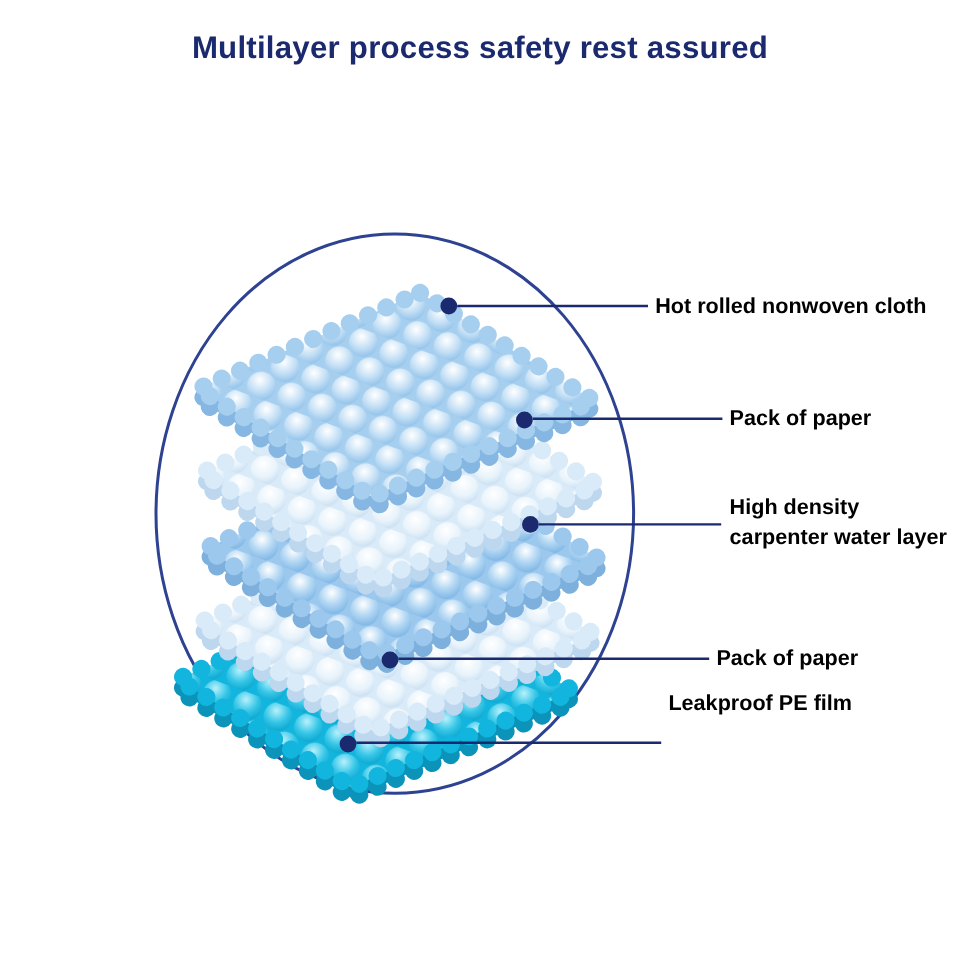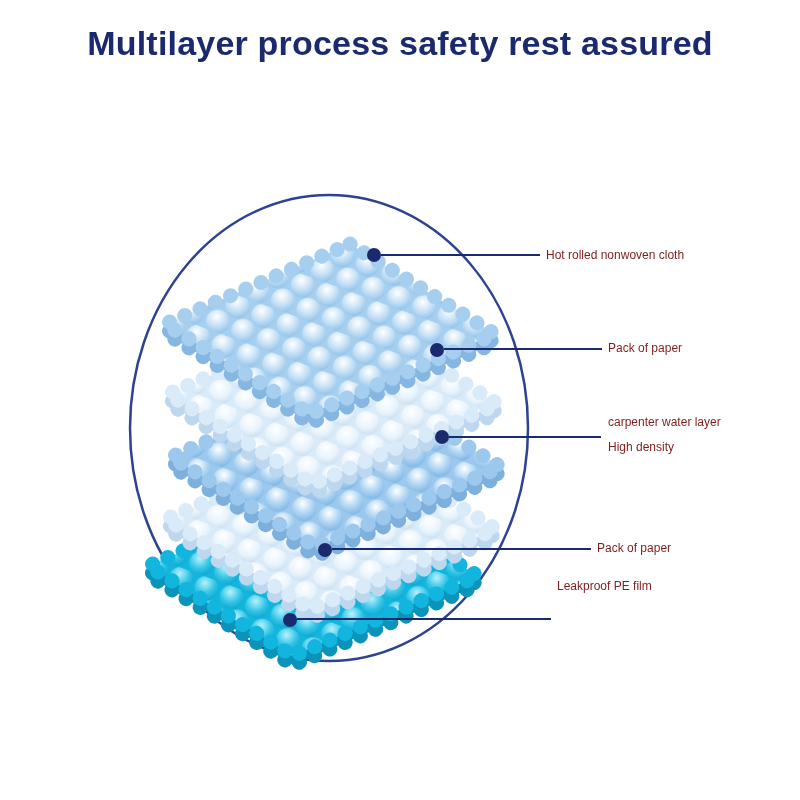--- a/index.html
+++ b/index.html
@@ -13,30 +13,30 @@
     font-family: "Liberation Sans", sans-serif;
   }
   .art { position: absolute; left: 0; top: 0; }
   .title {
     position: absolute;
     top: 24px;
     left: 0;
     width: 100%;
     margin: 0;
     text-align: center;
-    font-size: 34px;
+    font-size: 26px;
     font-weight: 800;
     color: #1b2a6e;
     letter-spacing: .2px;
   }
   .label {
     position: absolute;
-    font-size: 12px;
-    font-weight: normal;
-    color: #7f1d1d;
+    font-size: 18px;
+    font-weight: bold;
+    color: #000000;
     line-height: 19px;
     white-space: nowrap;
   }
   .two-line { line-height: 25px; }
   .scallop {
     fill: none;
     stroke-width: 15;
     stroke-linecap: round;
     stroke-linejoin: round;
     stroke-dasharray: 0.1 16.5;
@@ -170,21 +170,21 @@
       <circle cx="325" cy="550" r="7" fill="#1b2a6e"></circle>
       <circle cx="290" cy="620" r="7" fill="#1b2a6e"></circle>
     </g>
   </svg>
 
   <div class="label" style="left:546px; top:246px">Hot rolled nonwoven cloth</div>
 
   <div class="label" style="left:608px; top:339px">Pack of paper</div>
 
   <div class="label two-line" style="left:608px; top:410px">
+    <div>High density</div>
     <div>carpenter water layer</div>
-    <div>High density</div>
   </div>
 
   <div class="label" style="left:597px; top:539px">Pack of paper</div>
 
   <div class="label" style="left:557px; top:577px">Leakproof PE film</div>
 
 </div>
 
 </body></html>

